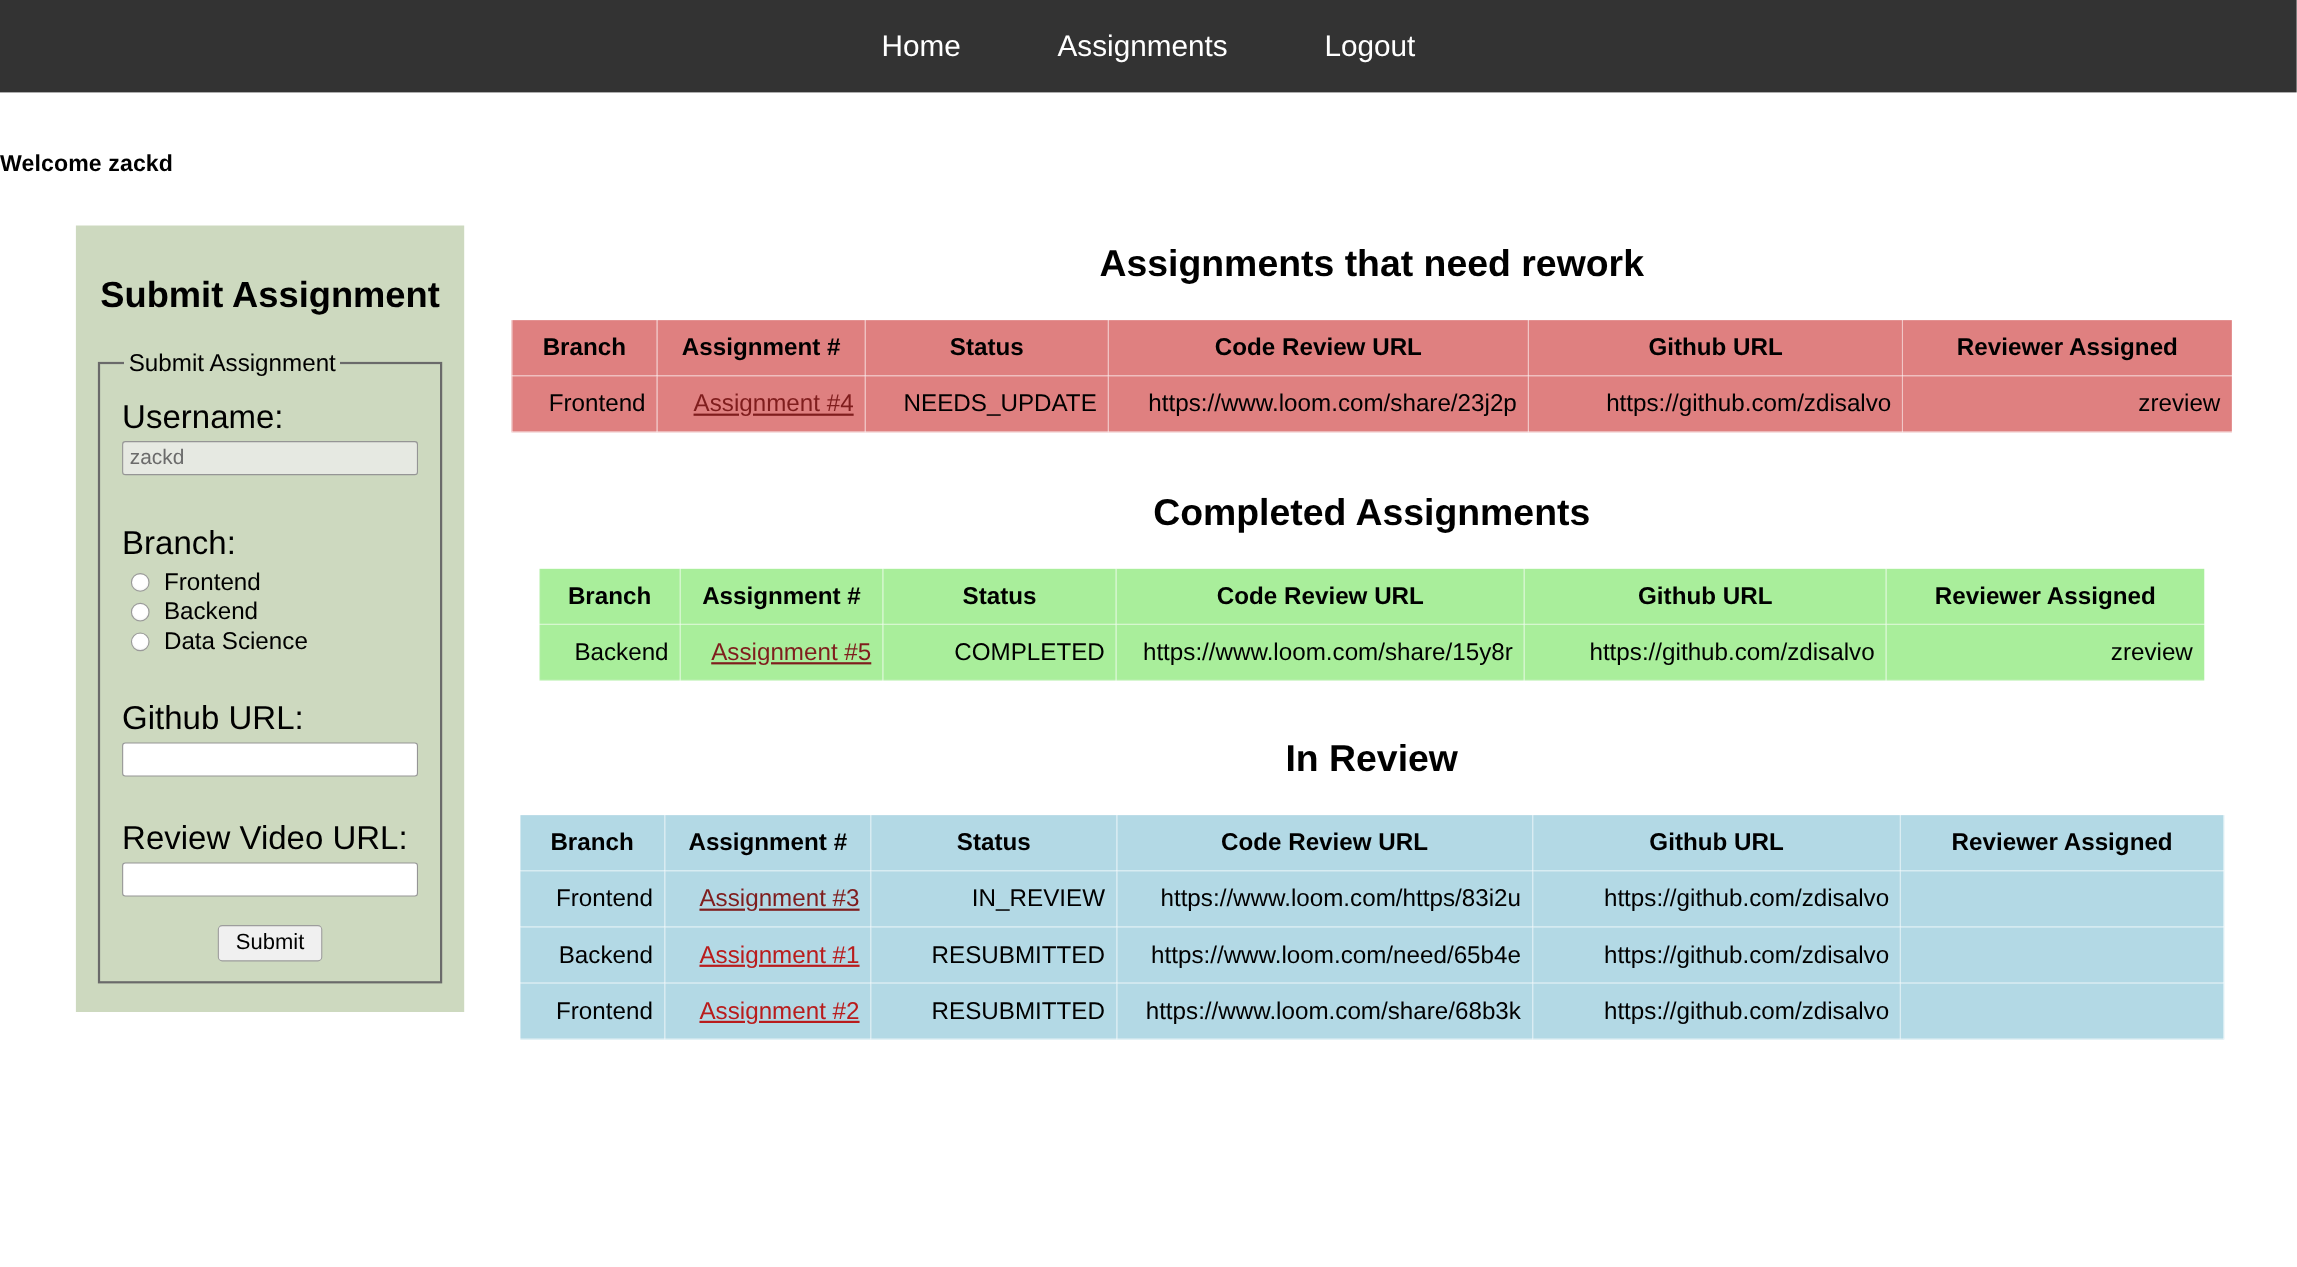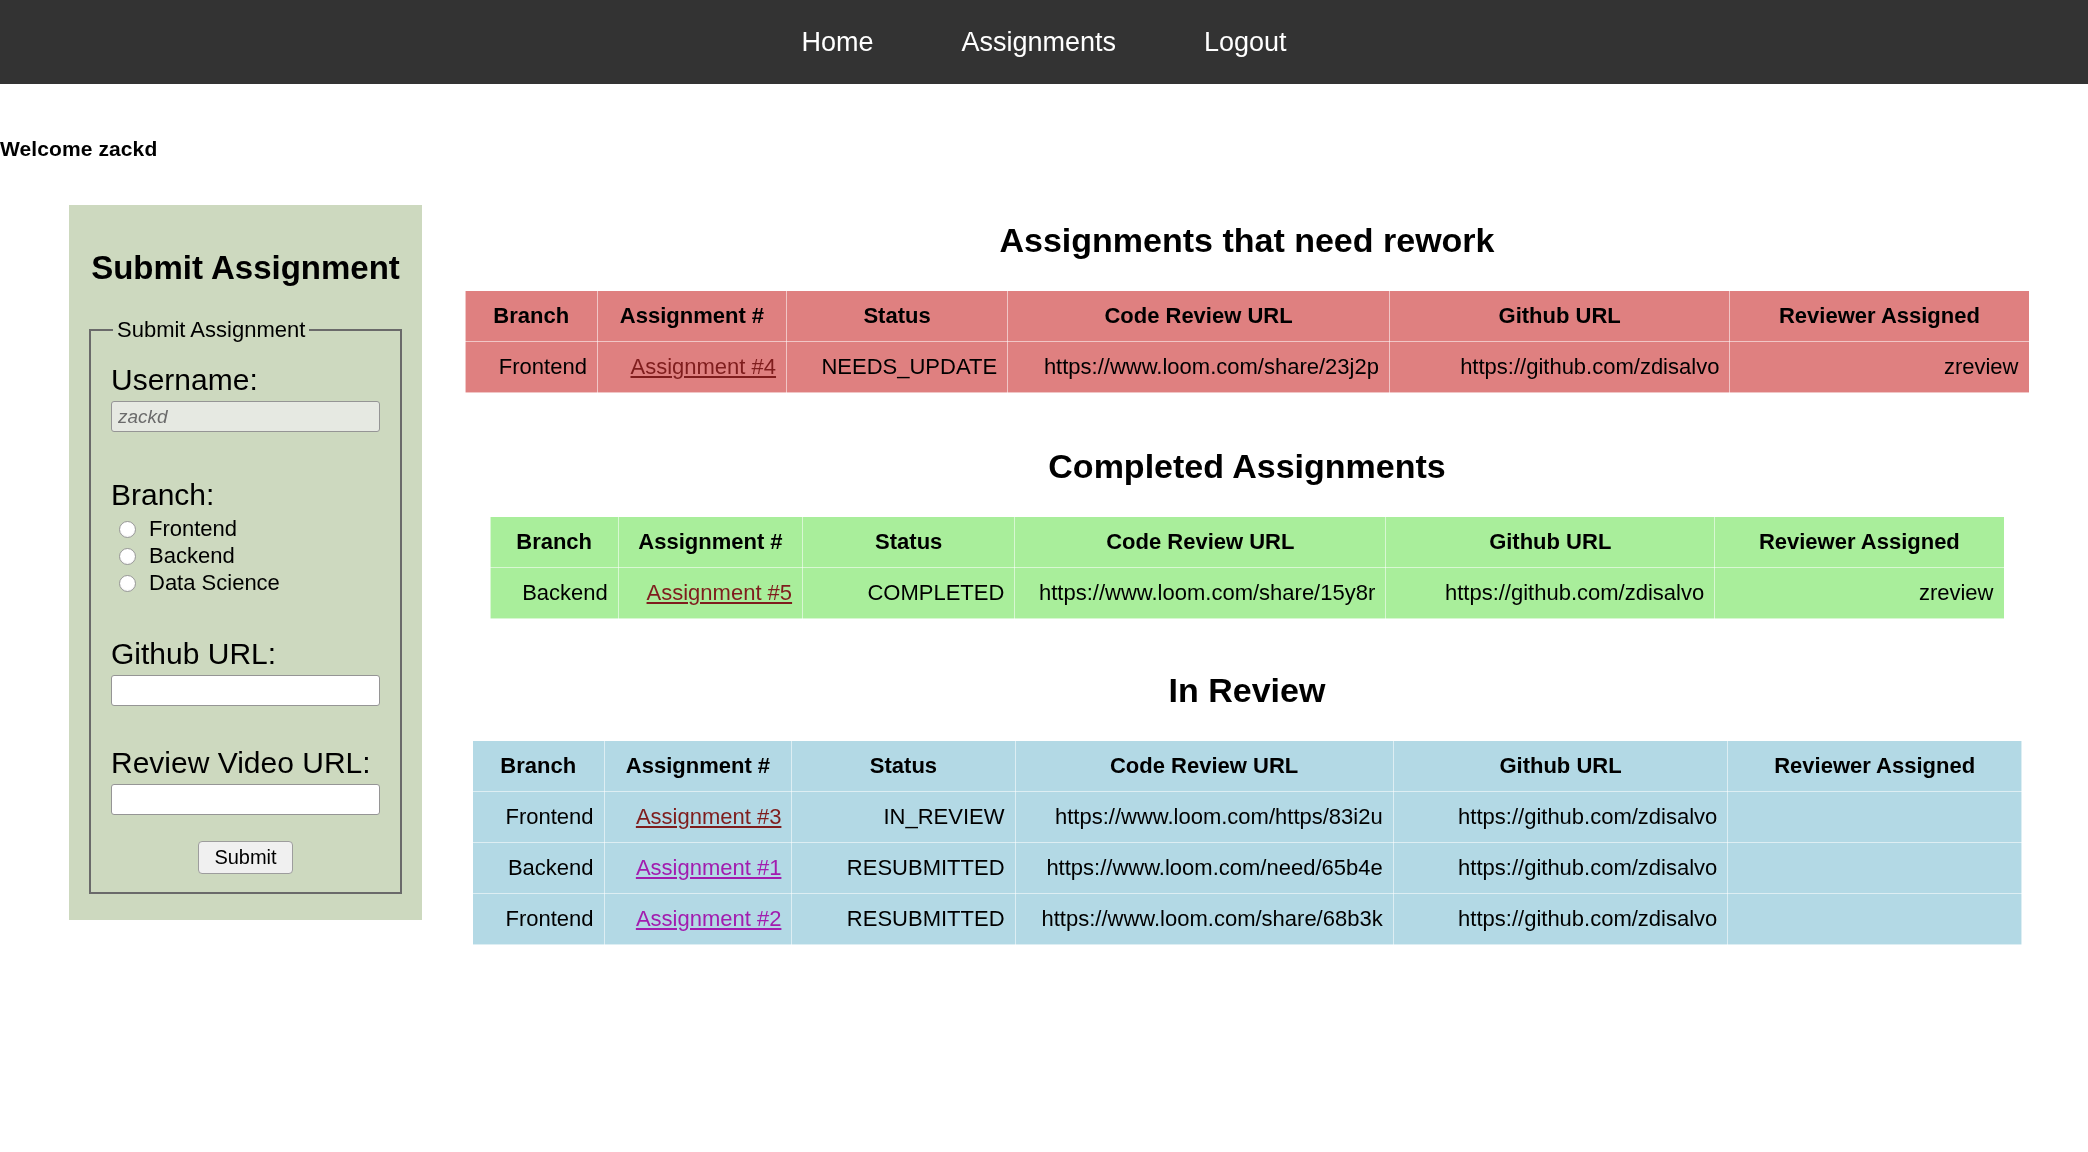--- a/index.html
+++ b/index.html
@@ -83,21 +83,20 @@
     display: block;
     width: 100%;
     height: 31px;
     font-size: 19px;
     font-family: "Liberation Sans", sans-serif;
     border: 1px solid #959595;
     border-radius: 3px;
     padding: 2px 6px;
     background: #ffffff;
     color: #000;
-    font-style: italic;
   }
   .text-input.readonly {
     background: #e6e9e2;
     color: #6b6b6b;
   }
   .spacer-lg { height: 30px; }
   .spacer-md { height: 24px; }
   .radio-row {
     display: flex;
     align-items: center;
@@ -189,21 +188,21 @@
   .t-review col:nth-child(3){ width: 190px; }
   .t-review col:nth-child(4){ width: 322px; }
   .t-review col:nth-child(5){ width: 285px; }
   .t-review col:nth-child(6){ width: 250px; }
 
   a.assign-link {
     color: #7f1d1d;
     text-decoration: underline;
     cursor: pointer;
   }
-  a.assign-link.visited { color: #a21caf; }
+  a.assign-link.visited { color: #b91c1c; }
 </style>
 </head>
 <body>
 
 <div class="navbar">
   <div class="nav-links">
     <a class="nav-link">Home</a>
     <a class="nav-link">Assignments</a>
     <a class="nav-link">Logout</a>
   </div>

